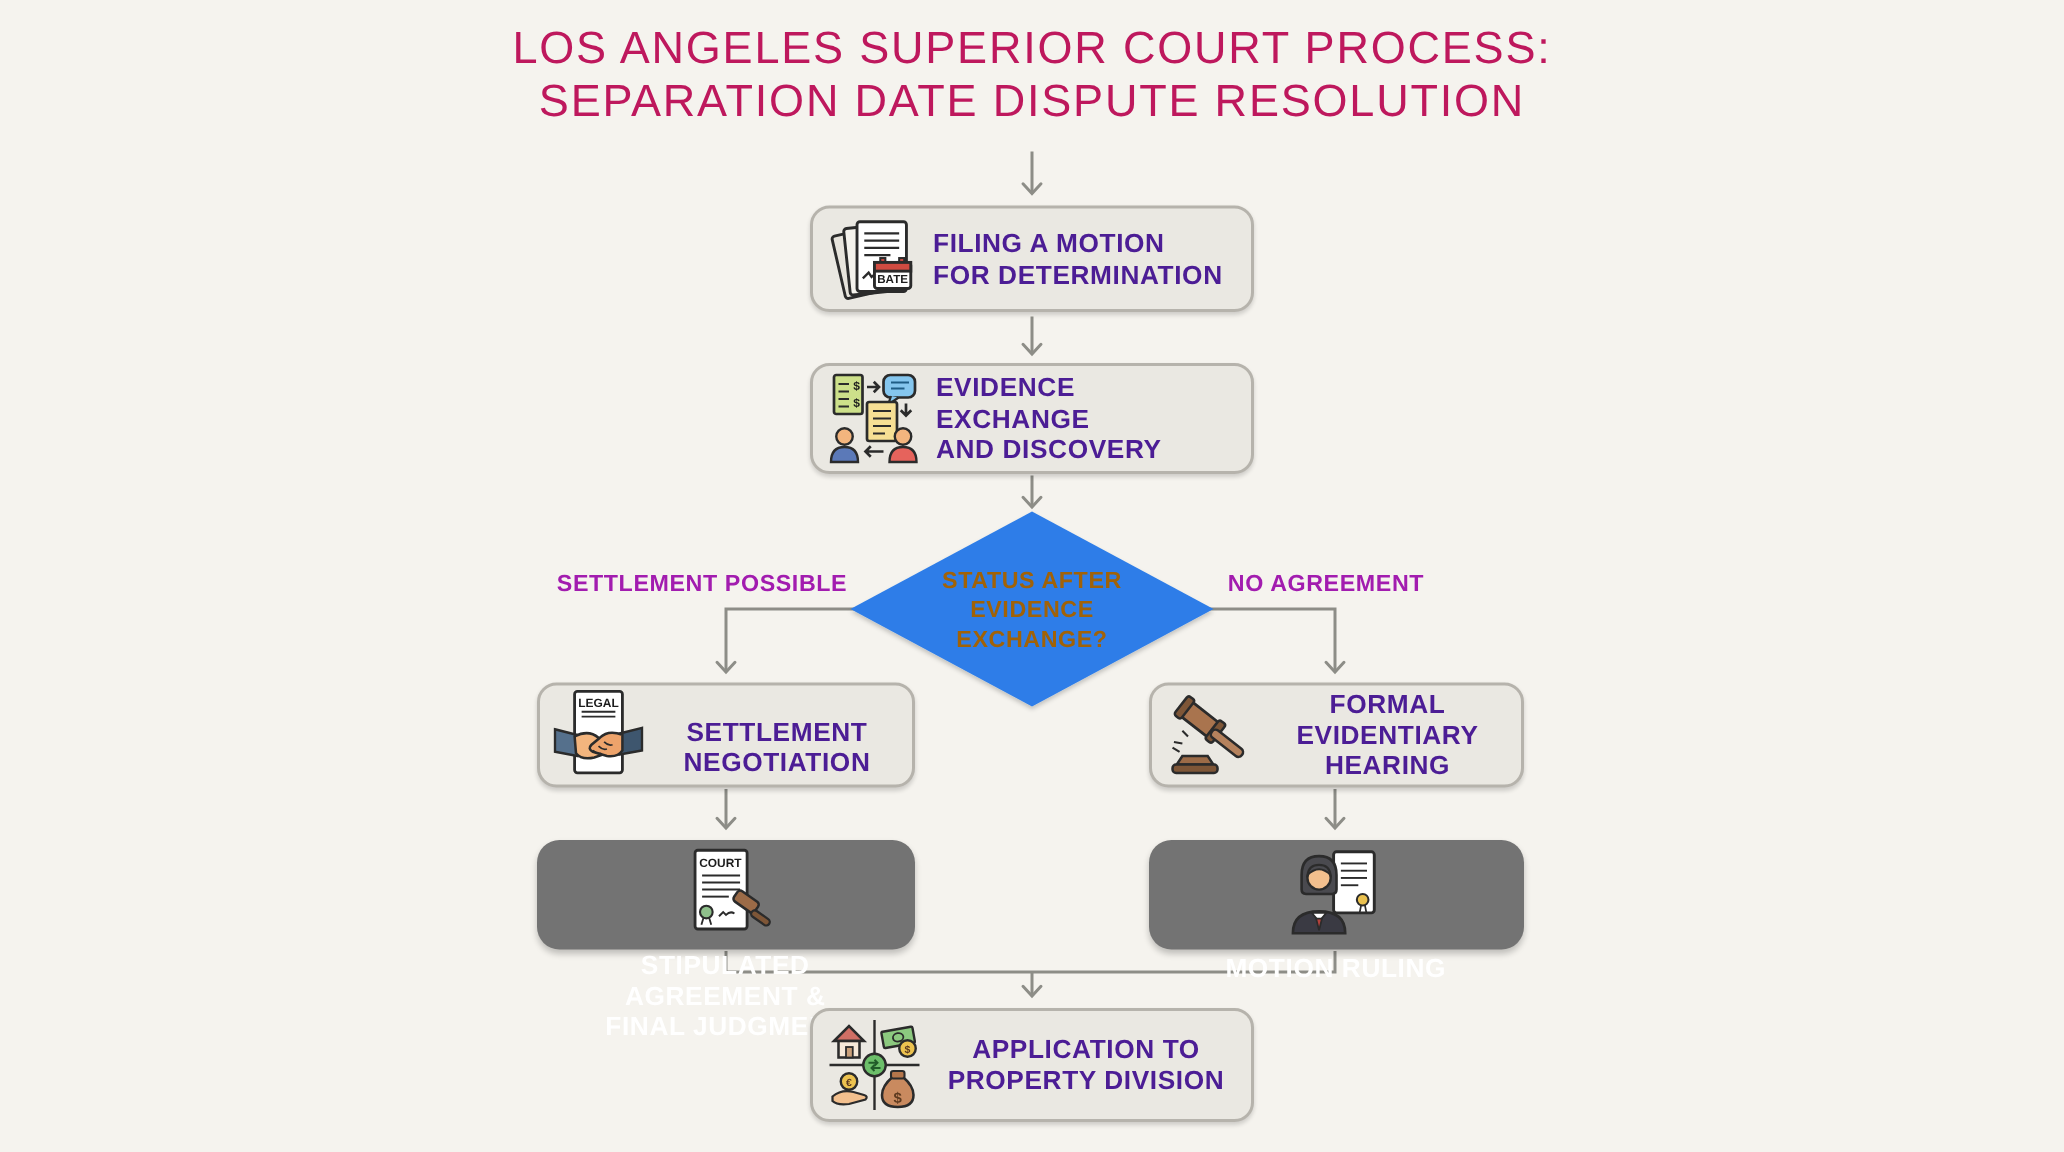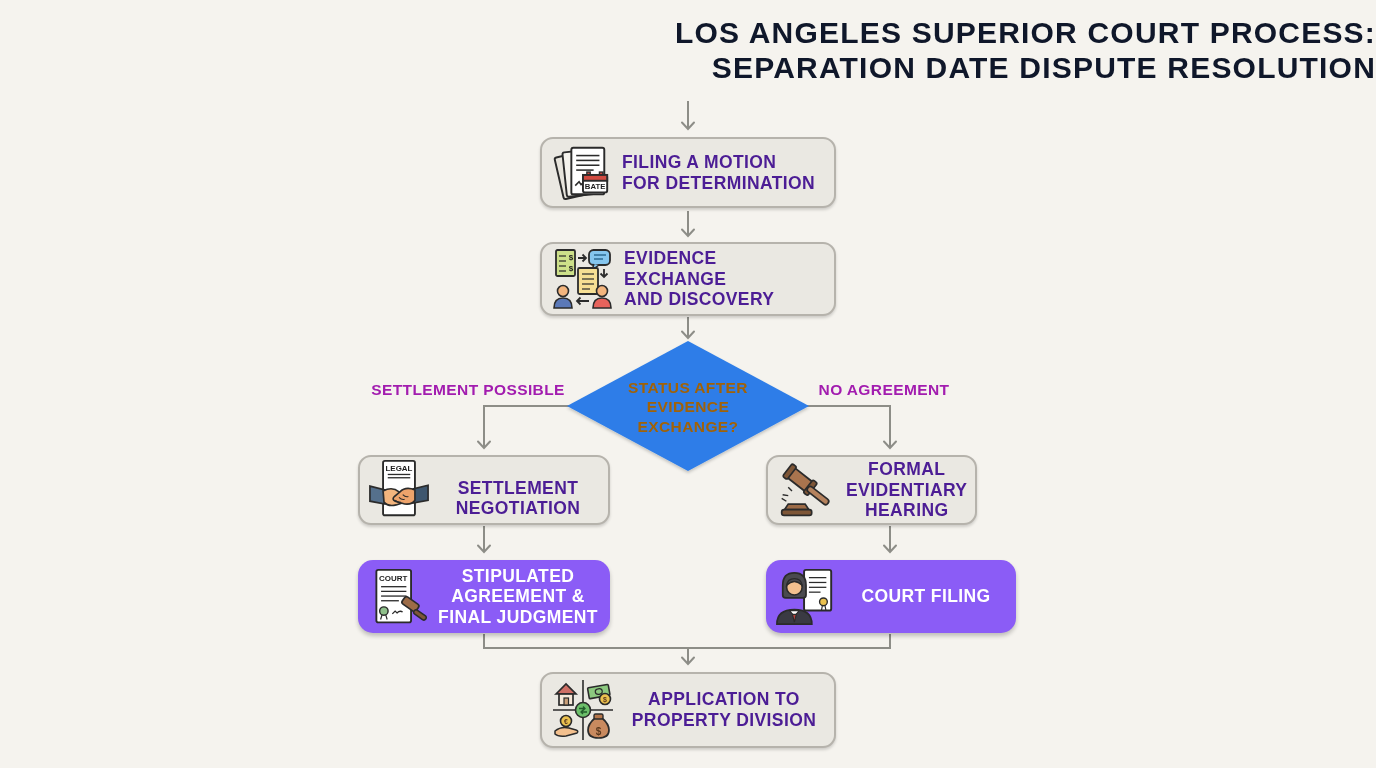--- a/index.html
+++ b/index.html
@@ -2,39 +2,40 @@
 <html><head>
 <meta charset="utf-8">
 <style>
   html,body{margin:0;padding:0;}
   body{font-family:"Liberation Sans", sans-serif;}
   .canvas{
     position:relative;width:1376px;height:768px;overflow:hidden;
     background:#f5f3ee;
   }
   .title{
-    position:absolute;top:16px;left:0;width:100%;text-align:right;
-    color:#0f172a;font-weight:bold;font-size:30px;line-height:1.15;
+    position:absolute;top:16px;left:0;width:100%;text-align:center;
+    color:#be185d;font-weight:normal;font-size:30px;line-height:1.15;
     letter-spacing:1.2px;
   }
   .overlay{position:absolute;left:0;top:0;z-index:1;}
   .node{
     position:absolute;z-index:2;box-sizing:border-box;
     display:flex;align-items:center;gap:9px;padding:4px 10px 4px 9px;
     background:#eae8e2;border:2px solid #b6b3ac;border-radius:13px;
     box-shadow:0 2px 3px rgba(0,0,0,.16);
   }
   .node .label{
     color:#4c1d95;font-weight:bold;font-size:17.5px;line-height:1.18;
     letter-spacing:.4px;white-space:pre-line;flex:1;
   }
   .node .icon{flex-shrink:0;display:block;}
   .node.success{
-    background:#8b5cf6;border:none;border-radius:15px;
+    background:#737373;border:none;border-radius:15px;
     box-shadow:0 3px 4px rgba(0,0,0,.22);
+    flex-direction:column;
   }
   .node.success .label{color:#ffffff;}
   .label.centered{text-align:center;}
   .decision-label{
     position:absolute;z-index:2;left:588px;top:378px;width:200px;
     text-align:center;color:#a16207;font-weight:bold;font-size:15.5px;
     line-height:1.25;letter-spacing:.4px;white-space:pre-line;
   }
   .branch-label{
     position:absolute;z-index:2;text-align:center;color:#a21caf;
@@ -154,21 +155,21 @@
       <g stroke="#2b2b2b" stroke-width="1.2" fill="none">
         <path d="M28 44 q3 3 6 2"></path>
           <path d="M32 41 q3 3 6 2"></path>
           <path d="M36 38 q3 3 6 2"></path>
       </g>
     </svg>
     <div class="label centered">SETTLEMENT
 NEGOTIATION</div>
   </div>
 
-  <div class="node" style="left:766px;top:455px;width:211px;height:70px;">
+  <div class="node" style="left:766px;top:455px;width:250px;height:70px;">
     <svg class="icon" width="60" height="60" viewBox="0 0 64 64">
       <g transform="rotate(38 24 20)">
         <rect x="12" y="14" width="26" height="13" rx="3" fill="#a9744e" stroke="#2b2b2b" stroke-width="2"></rect>
         <rect x="8" y="12" width="6" height="17" rx="2" fill="#7e5637" stroke="#2b2b2b" stroke-width="1.8"></rect>
         <rect x="36" y="12" width="6" height="17" rx="2" fill="#7e5637" stroke="#2b2b2b" stroke-width="1.8"></rect>
       </g>
       <g transform="rotate(38 34 30)">
         <rect x="33" y="27" width="27" height="6.5" rx="3" fill="#b5825d" stroke="#2b2b2b" stroke-width="1.8"></rect>
       </g>
       <path d="M10 44 l-5 -3 M12 38 l-6 -1 M16 33 l-4 -4" stroke="#2b2b2b" stroke-width="1.5" fill="none"></path>
@@ -216,21 +217,21 @@
       </g>
       <circle cx="50" cy="37" r="4" fill="#eac14f" stroke="#2b2b2b" stroke-width="1.4"></circle>
       <path d="M49 40.5 l-1 5 M51.5 40.5 l1 5" stroke="#2b2b2b" stroke-width="1.2" fill="none"></path>
       <path d="M8 20 q0 -13 12 -13 q12 0 12 13 v10 q0 3 -3 3 h-18 q-3 0 -3 -3 z" fill="#4a4a4f" stroke="#2b2b2b" stroke-width="1.8"></path>
       <circle cx="20" cy="22" r="8" fill="#f3c08e" stroke="#2b2b2b" stroke-width="1.6"></circle>
       <path d="M12 20 q1 -7 8 -7 q7 0 8 7 q-4 -4 -8 -4 q-4 0 -8 4 z" fill="#4a4a4f" stroke="#2b2b2b" stroke-width="1.4"></path>
       <path d="M2 60 q0 -15 18 -15 q18 0 18 15 z" fill="#3a3a43" stroke="#2b2b2b" stroke-width="1.8"></path>
       <polygon points="15,46 25,46 20,52" fill="#ffffff" stroke="#2b2b2b" stroke-width="1.2"></polygon>
       <polygon points="18,50 22,50 20,58" fill="#b5413c" stroke="#2b2b2b" stroke-width="1.2"></polygon>
     </svg>
-    <div class="label centered">COURT FILING</div>
+    <div class="label centered">MOTION RULING</div>
   </div>
 
   <div class="node" style="left:540px;top:672px;width:296px;height:76px;">
     <svg class="icon" width="64" height="64" viewBox="0 0 64 64">
       <line x1="32" y1="2" x2="32" y2="62" stroke="#2b2b2b" stroke-width="1.6"></line>
       <line x1="2" y1="32" x2="62" y2="32" stroke="#2b2b2b" stroke-width="1.6"></line>
       <polygon points="5,16 15,6 25,16" fill="#cf6f65" stroke="#2b2b2b" stroke-width="1.7"></polygon>
       <rect x="8" y="16" width="14" height="11" fill="#f6e8d8" stroke="#2b2b2b" stroke-width="1.7"></rect>
       <rect x="13" y="20" width="4.5" height="7" fill="#caa07a" stroke="#2b2b2b" stroke-width="1.2"></rect>
       <g transform="rotate(-10 48 12)">

